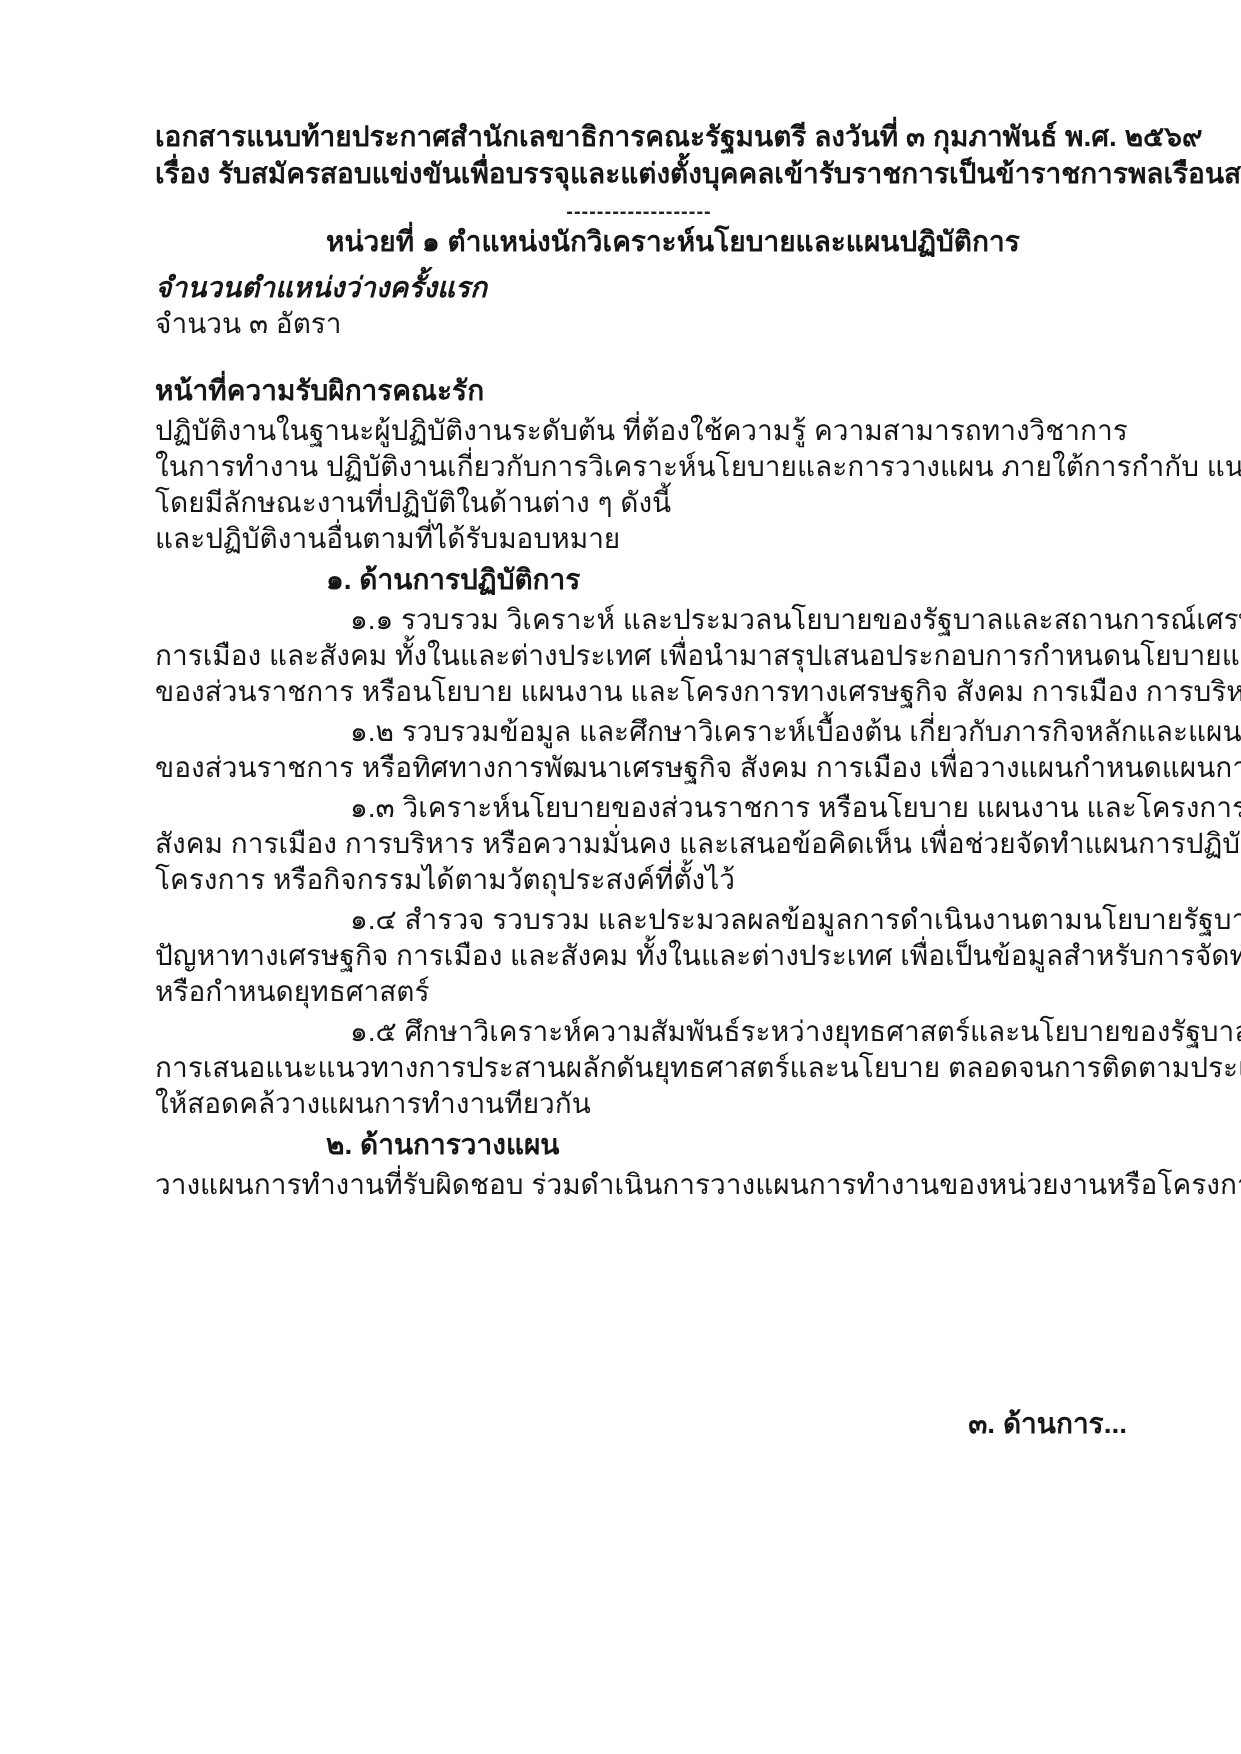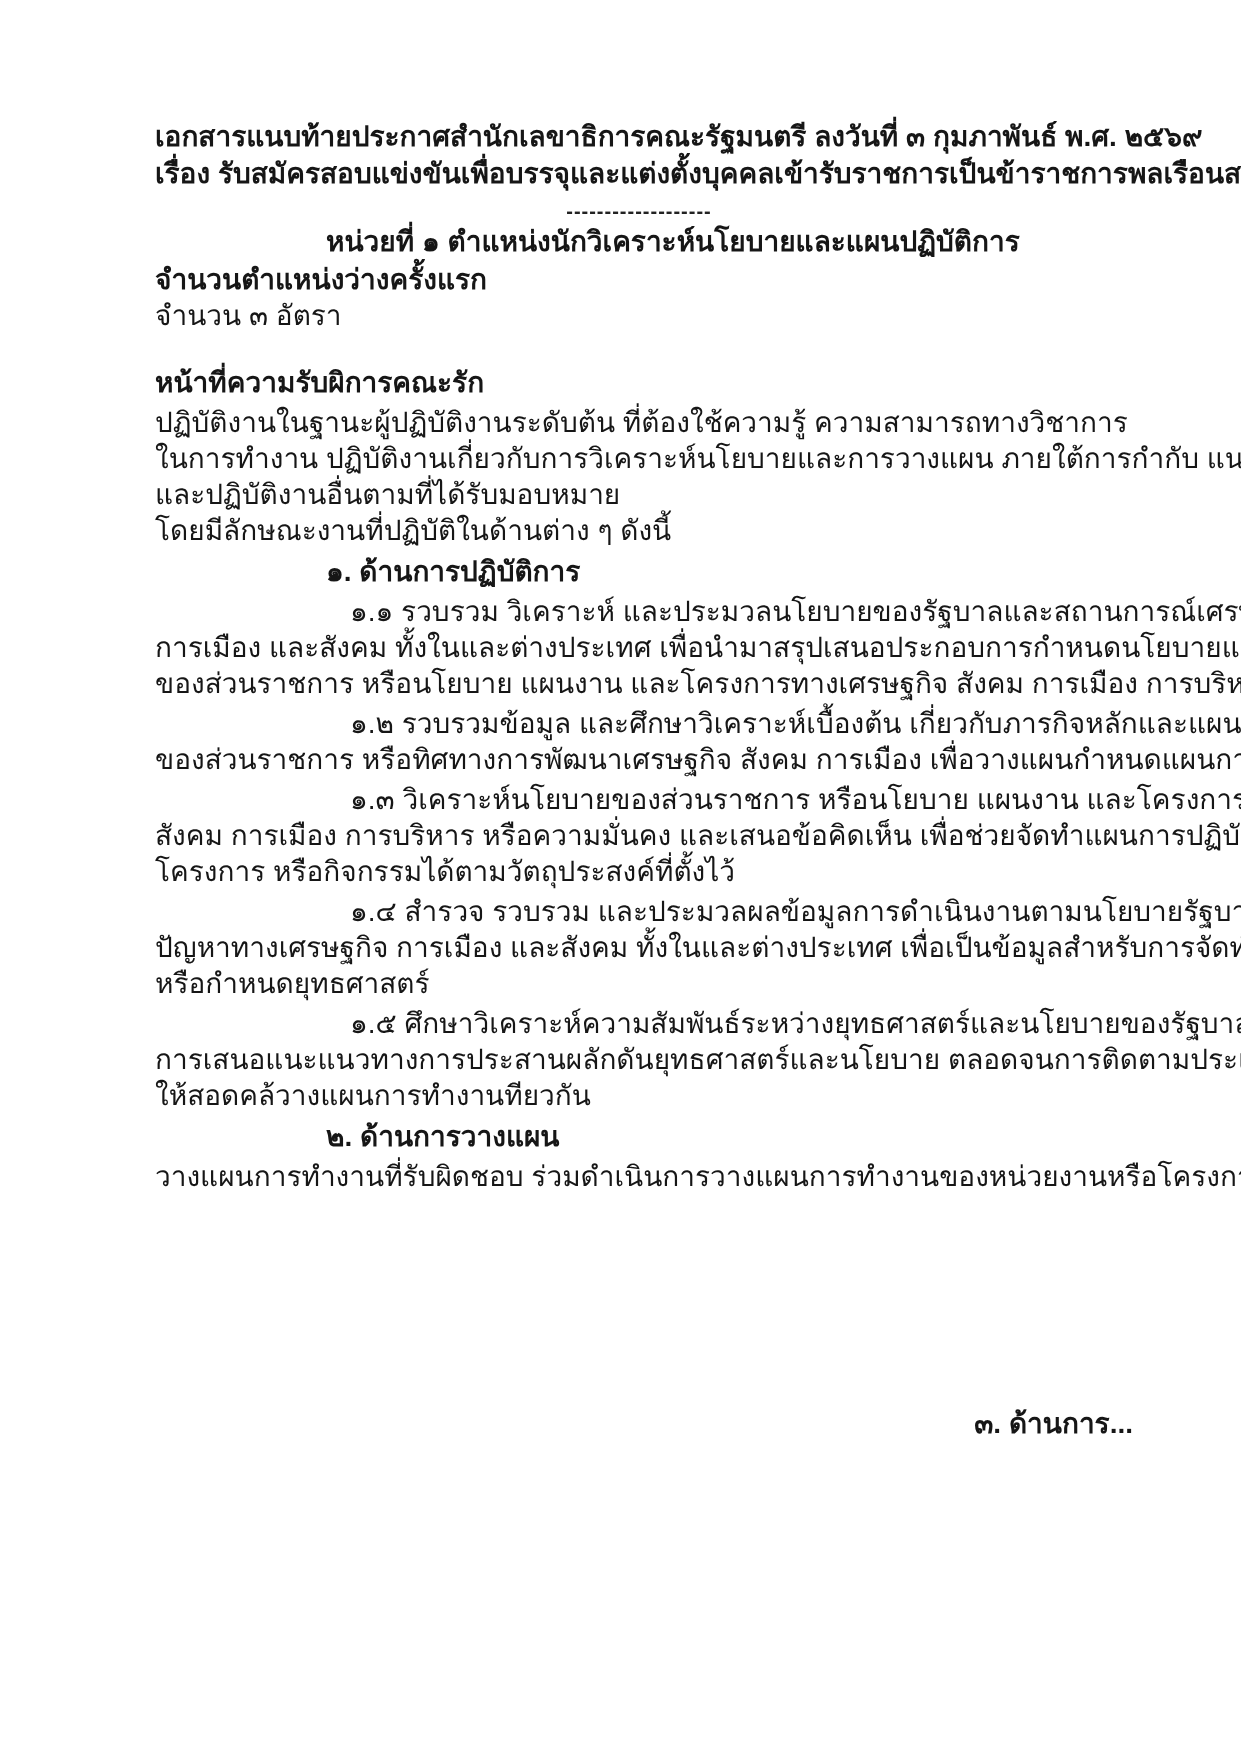--- a/index.html
+++ b/index.html
@@ -25,29 +25,29 @@
   .title-line { line-height: 37px; }
   .divider {
     margin-top: 6px;
     font-size: 20px;
     font-weight: bold;
     letter-spacing: 1px;
     line-height: 26px;
     color: #222222;
   }
   .unit-heading { }
-  .vacancy-label { margin-top: 2px; }
+  .vacancy-label { margin-top: 10px; font-style: italic; }
   .duties-label { margin-top: 31px; }
   .first-after-label { margin-top: 4px; }
   .section-heading { margin-top: 5px; }
   .item-first { margin-top: 4px; }
   .catchword {
     position: absolute;
     top: 1406px;
-    right: 108px;
+    right: 114px;
     font-weight: bold;
     line-height: 36px;
     white-space: nowrap;
   }
 </style>
 </head>
 <body>
 
 <div class="page">
 
@@ -56,22 +56,22 @@
   <div class="c divider">-------------------</div>
 
   <div class="line b ind-head unit-heading">หน่วยที่ ๑ ตำแหน่งนักวิเคราะห์นโยบายและแผนปฏิบัติการ</div>
 
   <div class="line b vacancy-label">จำนวนตำแหน่งว่างครั้งแรก</div>
   <div class="line ind-para">จำนวน ๓ อัตรา</div>
 
   <div class="line b duties-label">หน้าที่ความรับผิการคณะรัก</div>
   <div class="line ind-para just first-after-label">ปฏิบัติงานในฐานะผู้ปฏิบัติงานระดับต้น ที่ต้องใช้ความรู้ ความสามารถทางวิชาการ</div>
   <div class="line just">ในการทำงาน ปฏิบัติงานเกี่ยวกับการวิเคราะห์นโยบายและการวางแผน ภายใต้การกำกับ แนะนำ ตรวจสอบ</div>
+  <div class="line ind-para">โดยมีลักษณะงานที่ปฏิบัติในด้านต่าง ๆ ดังนี้</div>
   <div class="line">และปฏิบัติงานอื่นตามที่ได้รับมอบหมาย</div>
-  <div class="line ind-para">โดยมีลักษณะงานที่ปฏิบัติในด้านต่าง ๆ ดังนี้</div>
 
   <div class="line b ind-head section-heading">๑. ด้านการปฏิบัติการ</div>
 
   <div class="line ind-item just item-first">๑.๑ รวบรวม วิเคราะห์ และประมวลนโยบายของรัฐบาลและสถานการณ์เศรษฐกิจ</div>
   <div class="line just">การเมือง และสังคม ทั้งในและต่างประเทศ เพื่อนำมาสรุปเสนอประกอบการกำหนดนโยบายและเป้าหมาย</div>
   <div class="line">ของส่วนราชการ หรือนโยบาย แผนงาน และโครงการทางเศรษฐกิจ สังคม การเมือง การบริหาร หรือความมั่นคง</div>
 
   <div class="line ind-item just item-first">๑.๒ รวบรวมข้อมูล และศึกษาวิเคราะห์เบื้องต้น เกี่ยวกับภารกิจหลักและแผนกลยุทธ์</div>
   <div class="line just">ของส่วนราชการ หรือทิศทางการพัฒนาเศรษฐกิจ สังคม การเมือง เพื่อวางแผนกำหนดแผนการปฏิบัติงาน</div>
 

